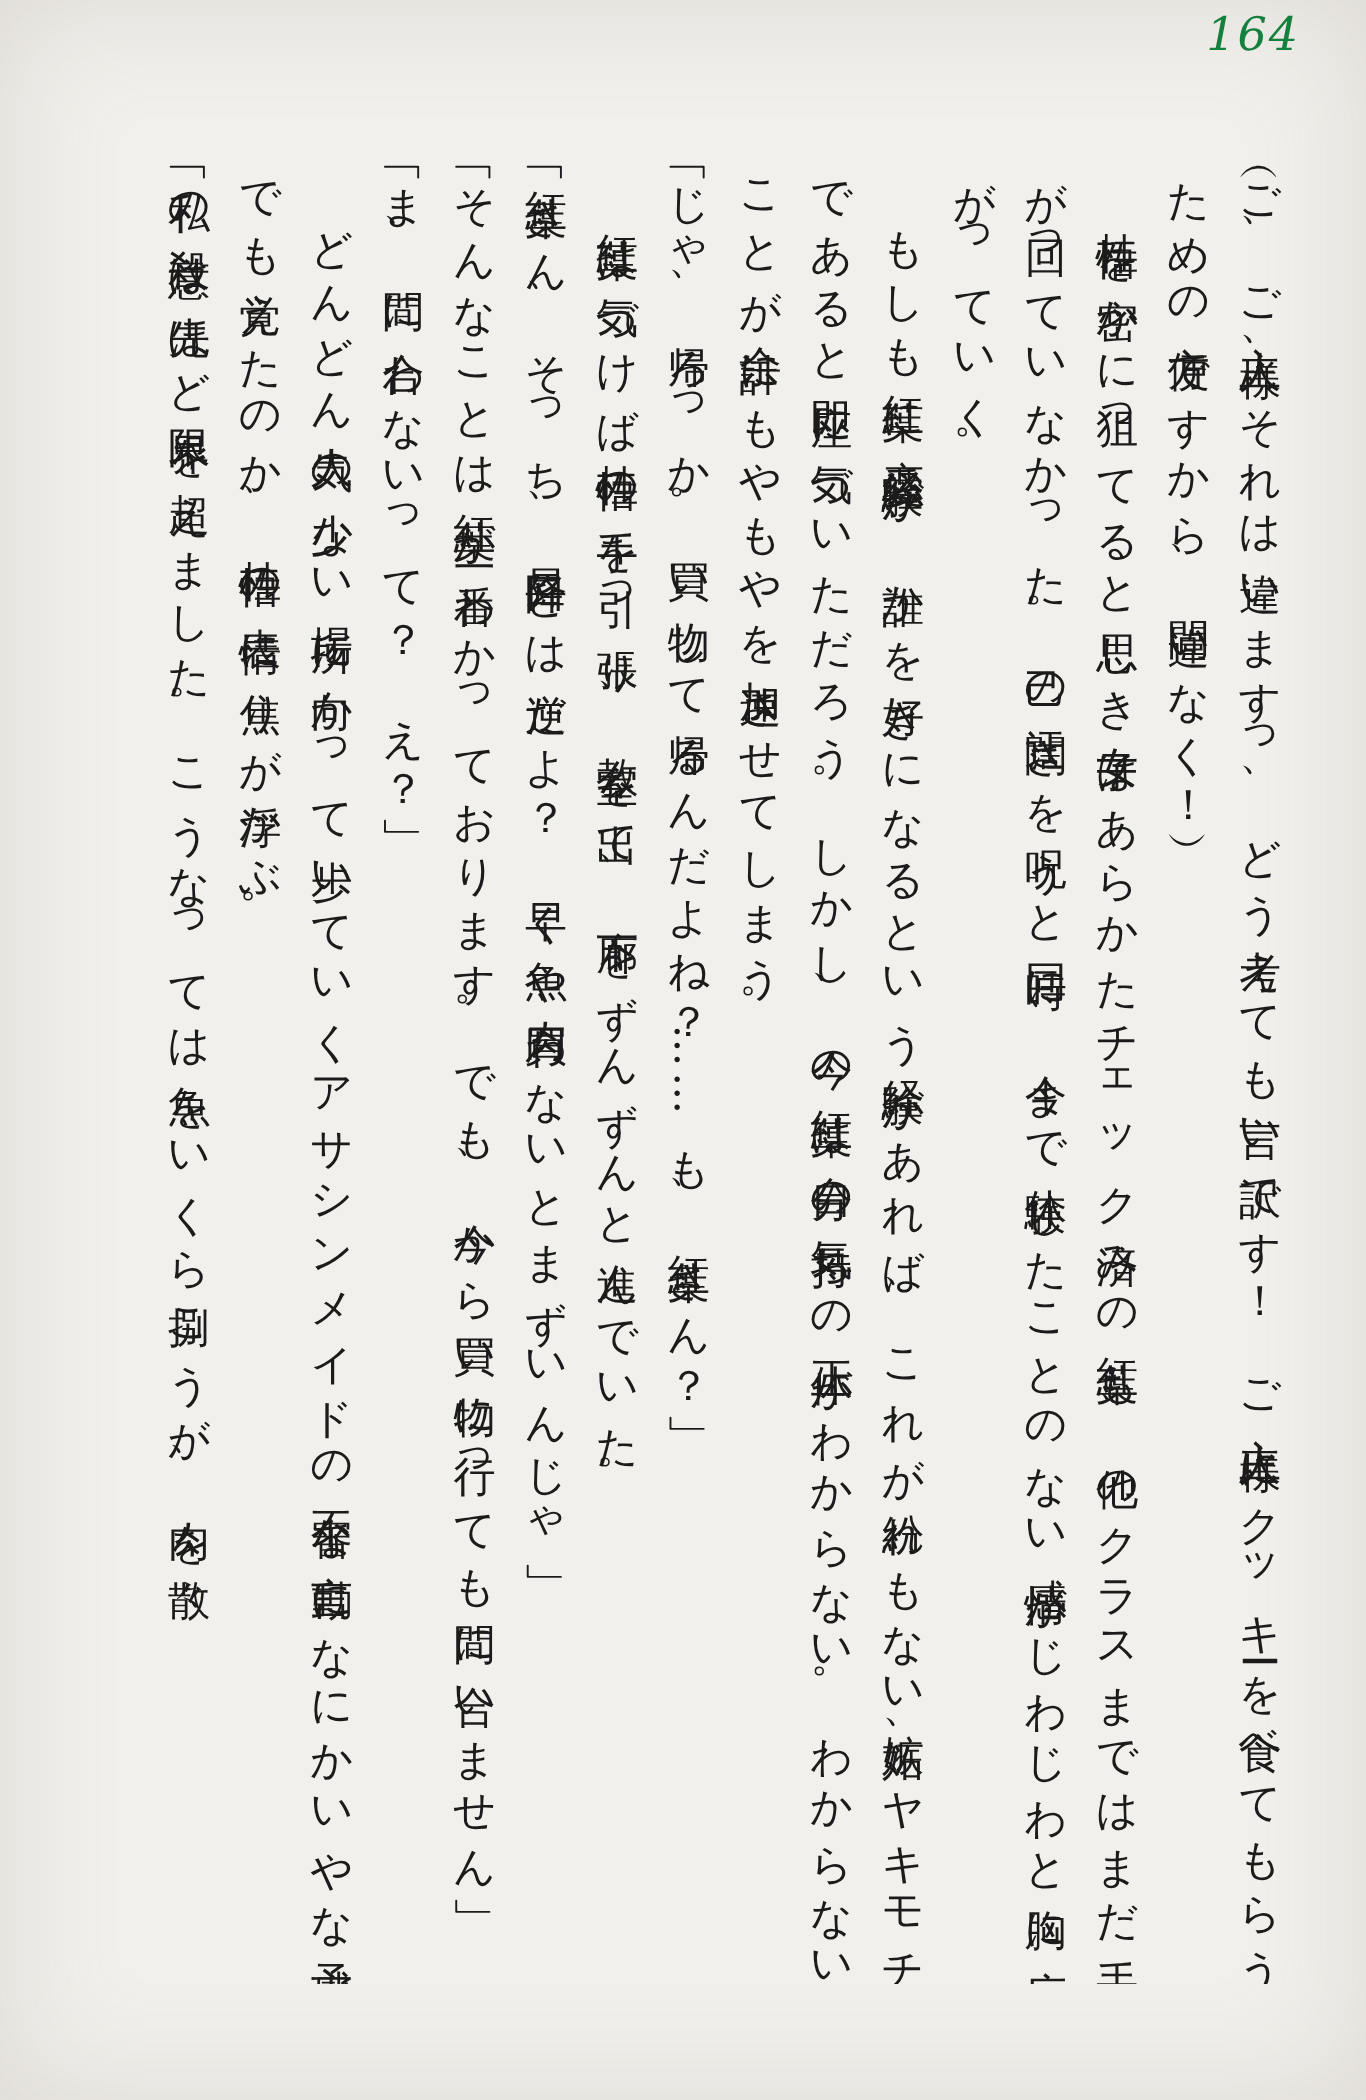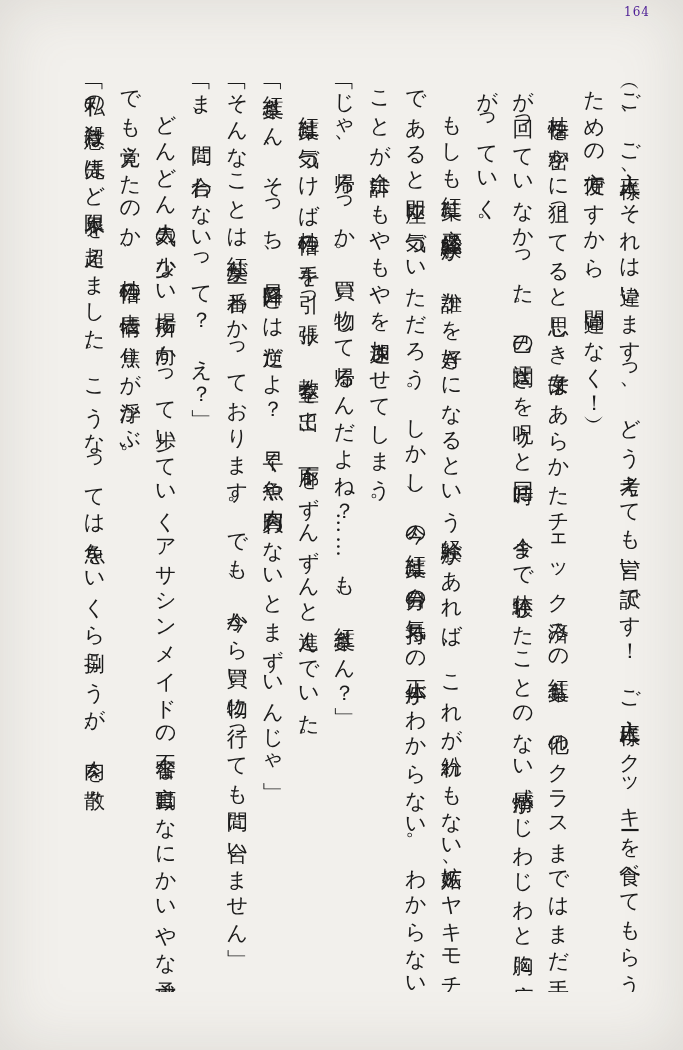--- a/index.html
+++ b/index.html
@@ -14,22 +14,23 @@
     width: 683px;
     height: 1050px;
     background: #f2f0ec;
     box-shadow: inset 0 0 60px rgba(120,115,105,0.18);
     font-family: "DejaVu Serif", "Liberation Serif", serif;
   }
   .page-number {
     position: absolute;
     top: 5px;
     right: 33px;
-    font-size: 12px;
-    color: #4c1d95;
+    font-size: 23px;
+    font-style: italic;
+    color: #15803d;
     letter-spacing: 1px;
     font-family: "DejaVu Serif", "Liberation Serif", serif;
   }
   .text-area {
     position: absolute;
     top: 76px;
     right: 36px;
     width: 610px;
     height: 916px;
     writing-mode: vertical-rl;

